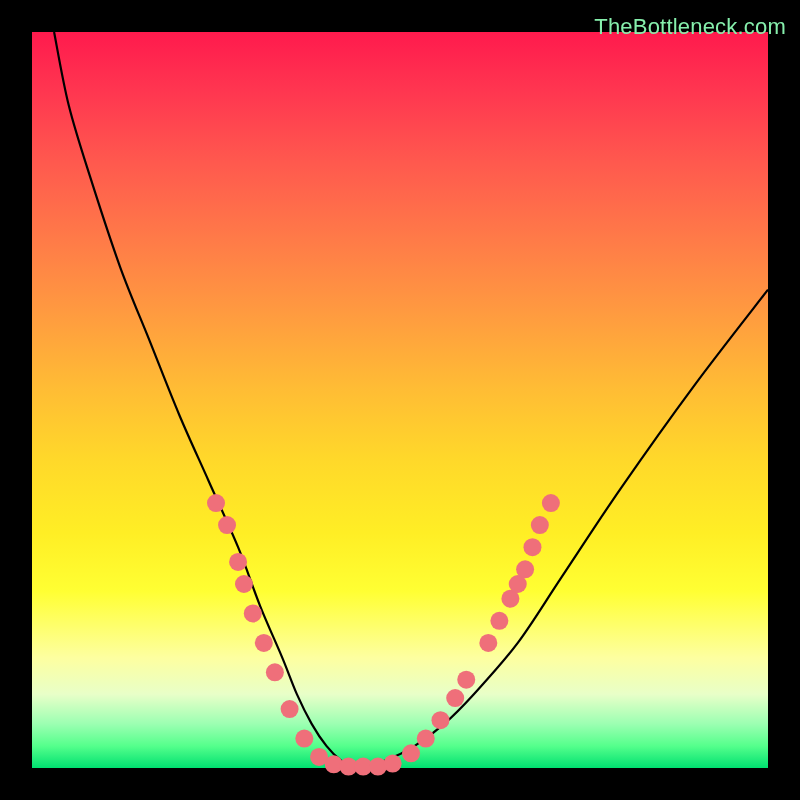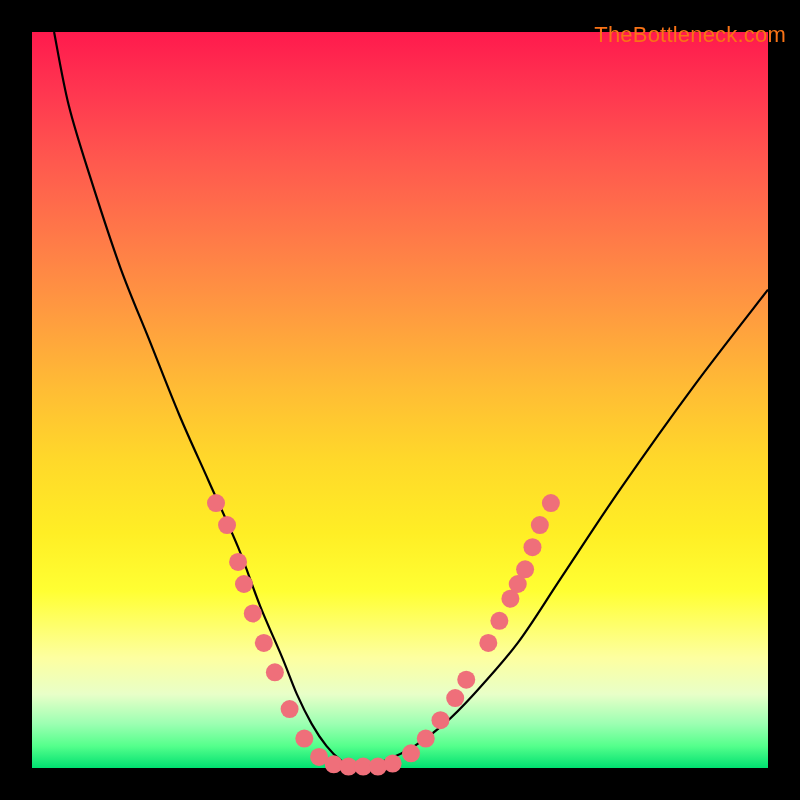--- a/index.html
+++ b/index.html
@@ -37,23 +37,23 @@
     #ffff33 76%,
     #fdffa0 85%,
     #e8ffc8 90%,
     #9cffb2 94%,
     #55ff8c 97%,
     #00e070 100%
   );
 }
 .watermark {
   position: absolute;
-  top: 22px;
+  top: 14px;
   right: 14px;
-  color: #f97316;
+  color: #86efac;
   font-size: 22px;
   font-weight: 500;
   letter-spacing: 0.2px;
 }
 svg.overlay {
   position: absolute;
   top: 32px;
   left: 32px;
   width: 736px;
   height: 736px;

